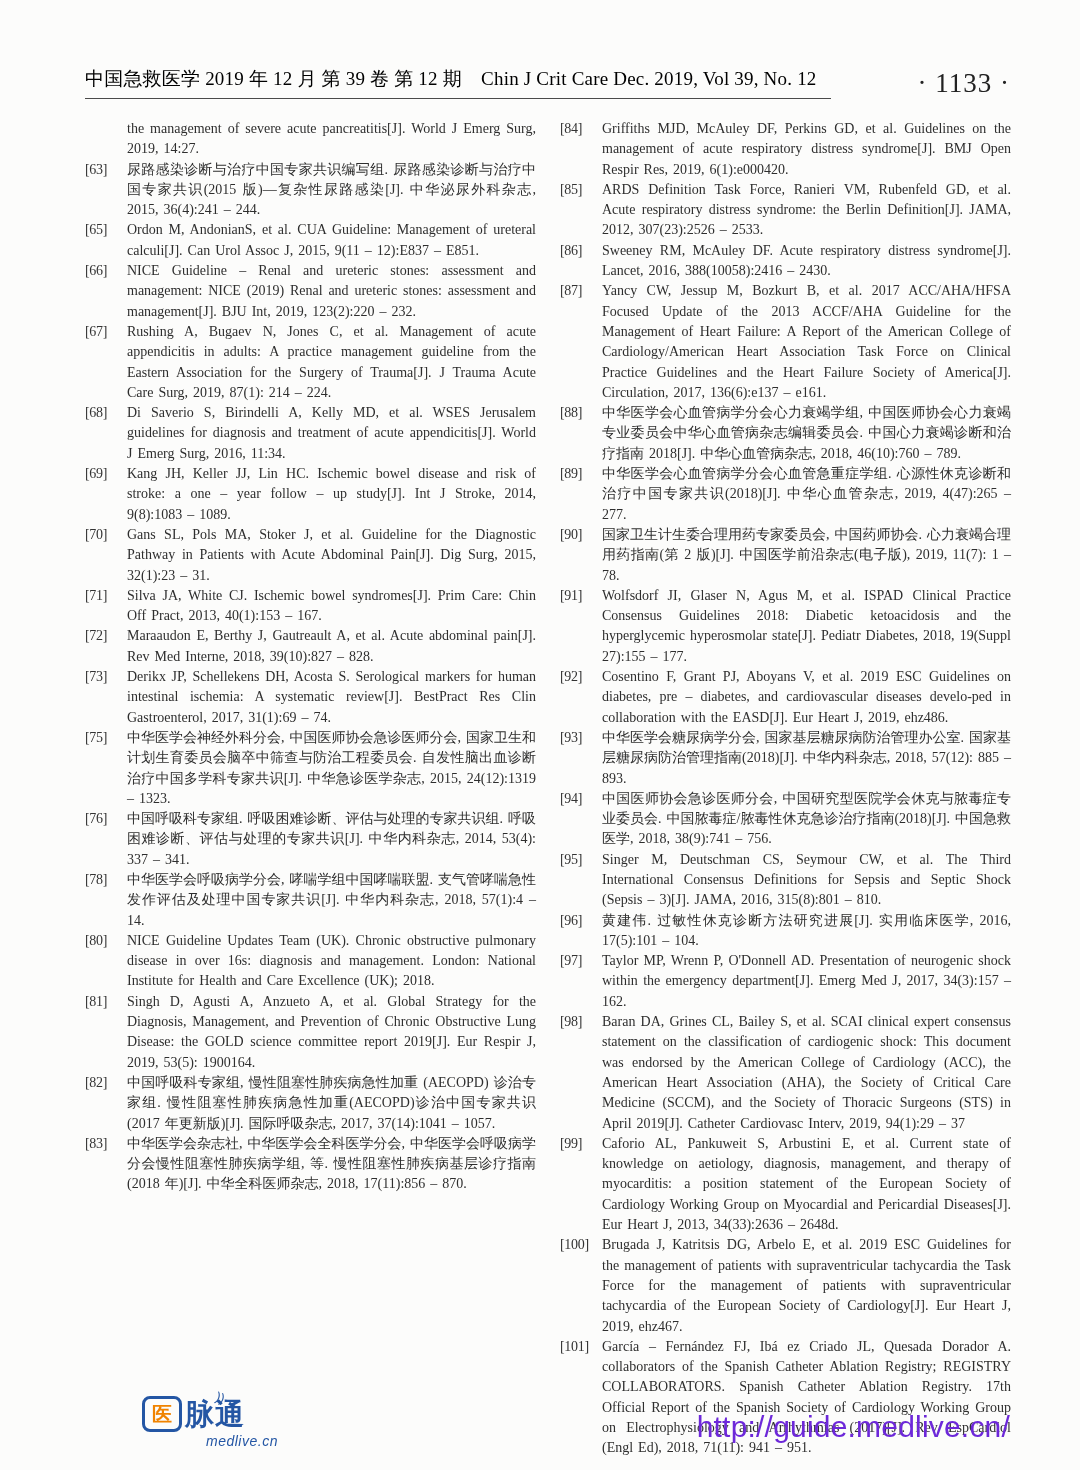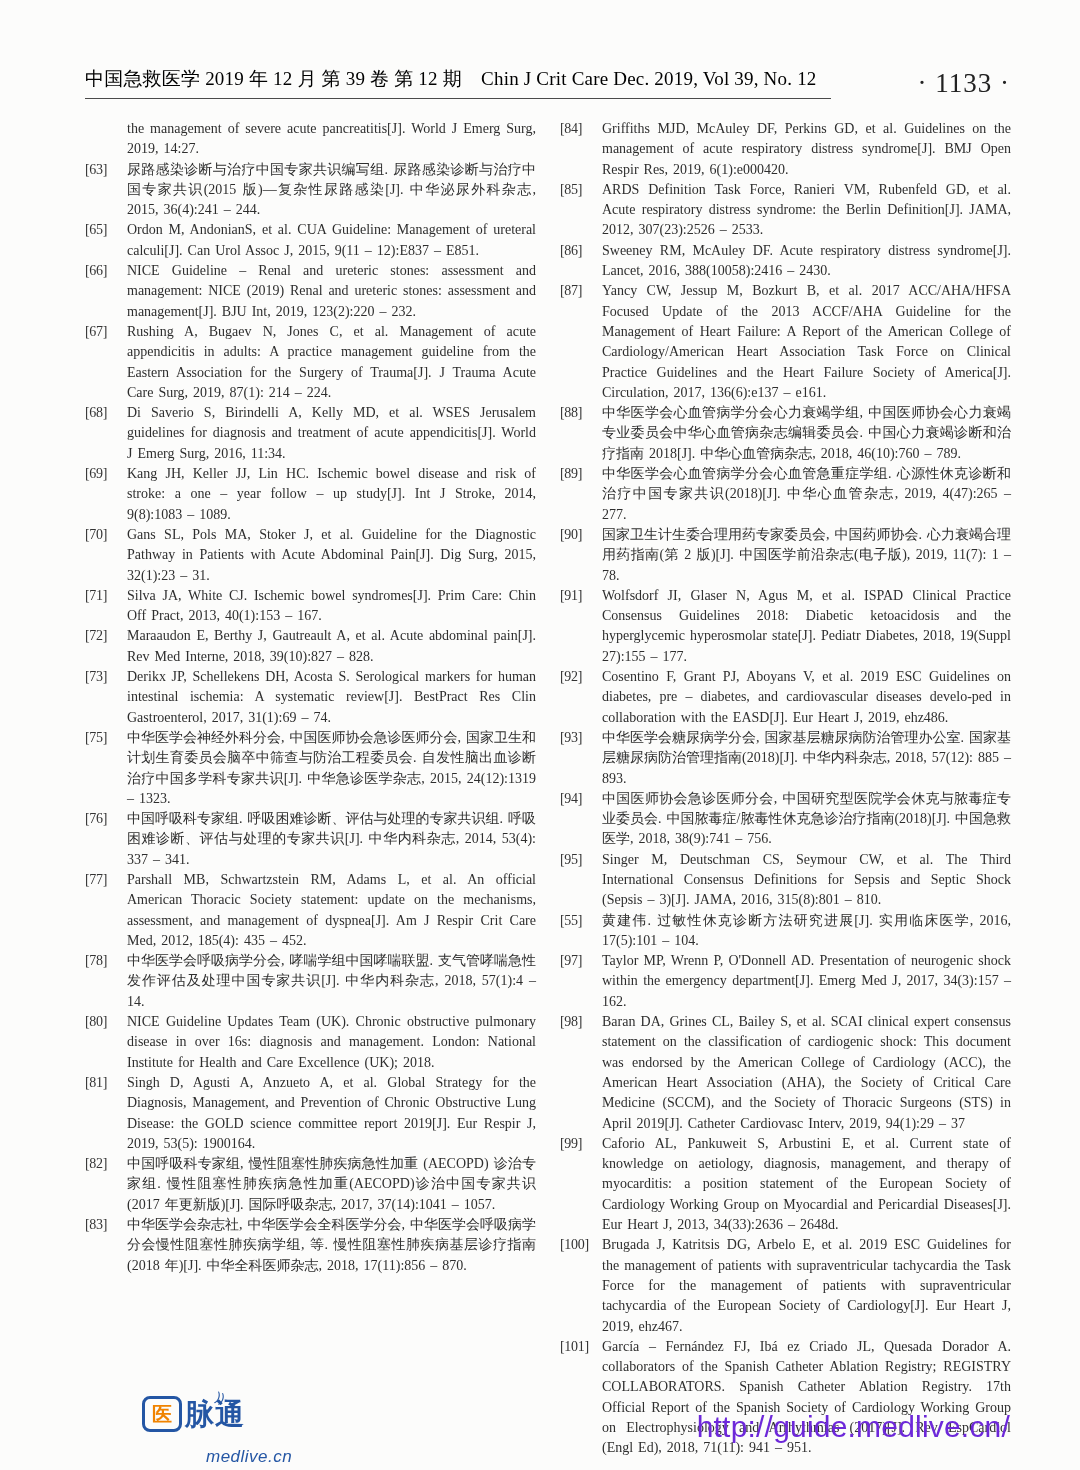--- a/index.html
+++ b/index.html
@@ -50,22 +50,22 @@
   }
   .logo-cn{
     color:#2456a4;font-weight:bold;font-size:29px;line-height:1;
     letter-spacing:1px;
   }
   .logo-wifi{
     position:absolute;top:-6px;left:74px;color:#2456a4;font-size:13px;
     transform:rotate(20deg);
   }
   .logo-sub{
-    display:block;margin-left:64px;margin-top:15px;
-    color:#2456a4;font-style:italic;font-size:17px;letter-spacing:.5px;
+    display:block;margin-left:64px;margin-top:1px;
+    color:#2456a4;font-style:italic;font-size:14px;letter-spacing:.5px;
   }
   .footer-url{
     position:absolute;right:70px;bottom:26px;
     font-family:"Liberation Sans","DejaVu Sans",sans-serif;
     font-size:30px;color:#6d28d9;text-decoration:none;letter-spacing:.2px;text-align:right;
   }
 </style>
 </head>
 <body>
 
@@ -124,24 +124,20 @@
         </div>
         <div class="ref">
           <span class="ref-num">[75]</span>
           <div class="ref-text">中华医学会神经外科分会, 中国医师协会急诊医师分会, 国家卫生和计划生育委员会脑卒中筛查与防治工程委员会. 自发性脑出血诊断治疗中国多学科专家共识[J]. 中华急诊医学杂志, 2015, 24(12):1319 – 1323.</div>
         </div>
         <div class="ref">
           <span class="ref-num">[76]</span>
           <div class="ref-text">中国呼吸科专家组. 呼吸困难诊断、评估与处理的专家共识组. 呼吸困难诊断、评估与处理的专家共识[J]. 中华内科杂志, 2014, 53(4): 337 – 341.</div>
         </div>
         <div class="ref">
-          <span class="ref-num">[77]</span>
-          <div class="ref-text">Parshall MB, Schwartzstein RM, Adams L, et al. An official American Thoracic Society statement: update on the mechanisms, assessment, and management of dyspnea[J]. Am J Respir Crit Care Med, 2012, 185(4): 435 – 452.</div>
-        </div>
-        <div class="ref">
           <span class="ref-num">[78]</span>
           <div class="ref-text">中华医学会呼吸病学分会, 哮喘学组中国哮喘联盟. 支气管哮喘急性发作评估及处理中国专家共识[J]. 中华内科杂志, 2018, 57(1):4 – 14.</div>
         </div>
         <div class="ref">
           <span class="ref-num">[80]</span>
           <div class="ref-text">NICE Guideline Updates Team (UK). Chronic obstructive pulmonary disease in over 16s: diagnosis and management. London: National Institute for Health and Care Excellence (UK); 2018.</div>
         </div>
         <div class="ref">
           <span class="ref-num">[81]</span>
           <div class="ref-text">Singh D, Agusti A, Anzueto A, et al. Global Strategy for the Diagnosis, Management, and Prevention of Chronic Obstructive Lung Disease: the GOLD science committee report 2019[J]. Eur Respir J, 2019, 53(5): 1900164.</div>
@@ -198,21 +194,21 @@
         </div>
         <div class="ref">
           <span class="ref-num">[94]</span>
           <div class="ref-text">中国医师协会急诊医师分会, 中国研究型医院学会休克与脓毒症专业委员会. 中国脓毒症/脓毒性休克急诊治疗指南(2018)[J]. 中国急救医学, 2018, 38(9):741 – 756.</div>
         </div>
         <div class="ref">
           <span class="ref-num">[95]</span>
           <div class="ref-text">Singer M, Deutschman CS, Seymour CW, et al. The Third International Consensus Definitions for Sepsis and Septic Shock (Sepsis – 3)[J]. JAMA, 2016, 315(8):801 – 810.</div>
         </div>
         <div class="ref">
-          <span class="ref-num">[55]</span>
+          <span class="ref-num">[96]</span>
           <div class="ref-text">黄建伟. 过敏性休克诊断方法研究进展[J]. 实用临床医学, 2016, 17(5):101 – 104.</div>
         </div>
         <div class="ref">
           <span class="ref-num">[97]</span>
           <div class="ref-text">Taylor MP, Wrenn P, O'Donnell AD. Presentation of neurogenic shock within the emergency department[J]. Emerg Med J, 2017, 34(3):157 – 162.</div>
         </div>
         <div class="ref">
           <span class="ref-num">[98]</span>
           <div class="ref-text">Baran DA, Grines CL, Bailey S, et al. SCAI clinical expert consensus statement on the classification of cardiogenic shock: This document was endorsed by the American College of Cardiology (ACC), the American Heart Association (AHA), the Society of Critical Care Medicine (SCCM), and the Society of Thoracic Surgeons (STS) in April 2019[J]. Catheter Cardiovasc Interv, 2019, 94(1):29 – 37</div>
         </div>

